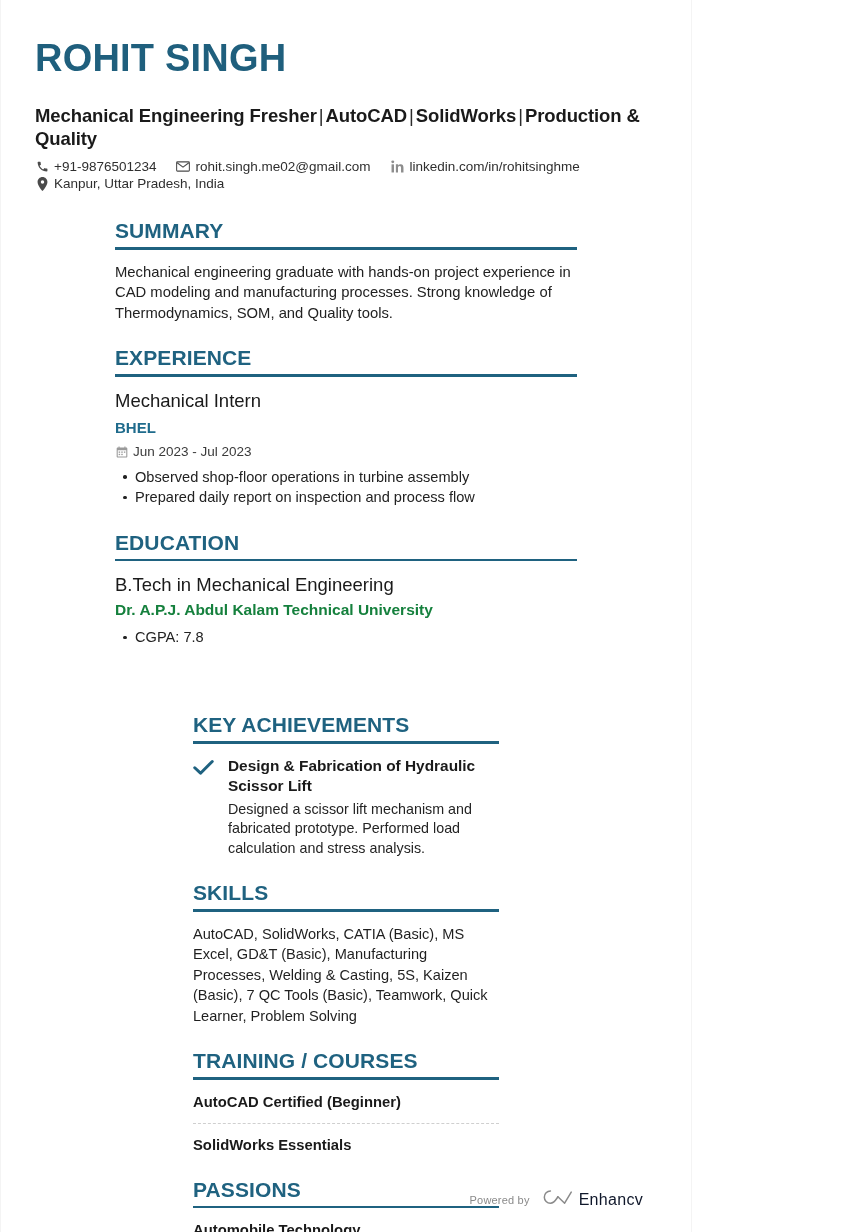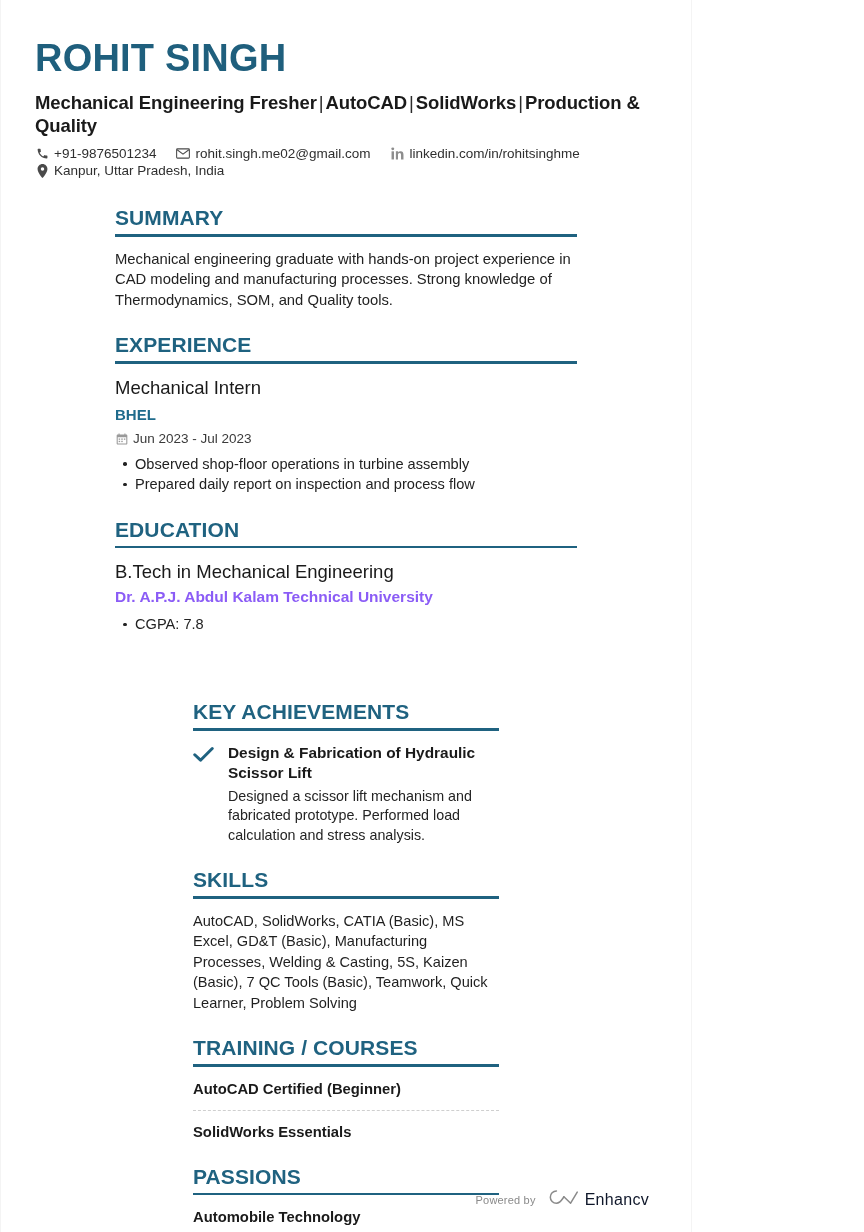--- a/index.html
+++ b/index.html
@@ -31,21 +31,21 @@
   
   .name {
     font-size: 38px;
     line-height: 44px;
     font-weight: 700;
     color: #1f5f7d;
     letter-spacing: 0.2px;
   }
 
   .headline {
-    margin-top: 11px;
+    margin-top: 24px;
     font-size: 18.5px;
     line-height: 23px;
     font-weight: 700;
     color: #1a1a1a;
     letter-spacing: -0.1px;
   }
 
   .headline .sep {
     font-weight: 400;
     color: #2b2b2b;
@@ -132,21 +132,21 @@
     line-height: 21px;
     font-weight: 700;
     color: #1f6b8c;
     margin-top: 4px;
   }
 
   .edu-org {
     font-size: 15.5px;
     line-height: 22px;
     font-weight: 700;
-    color: #8b5cf6;
+    color: #15803d;
     margin-top: 2px;
   }
 
   .meta-row {
     display: flex;
     align-items: center;
     margin-top: 5px;
     font-size: 13.5px;
     line-height: 18px;
     color: #3a3a3a;
@@ -240,21 +240,21 @@
 
   .list-entry.last {
     border-bottom: none;
     padding-bottom: 0;
     margin-bottom: 0;
   }
 
   
   .footer {
     position: absolute;
-    right: 42px;
+    right: 48px;
     bottom: 22px;
     display: flex;
     align-items: center;
     margin-left: 36px;
   }
 
   .powered-by {
     font-size: 11px;
     color: #8a8a8a;
     letter-spacing: 0.2px;

